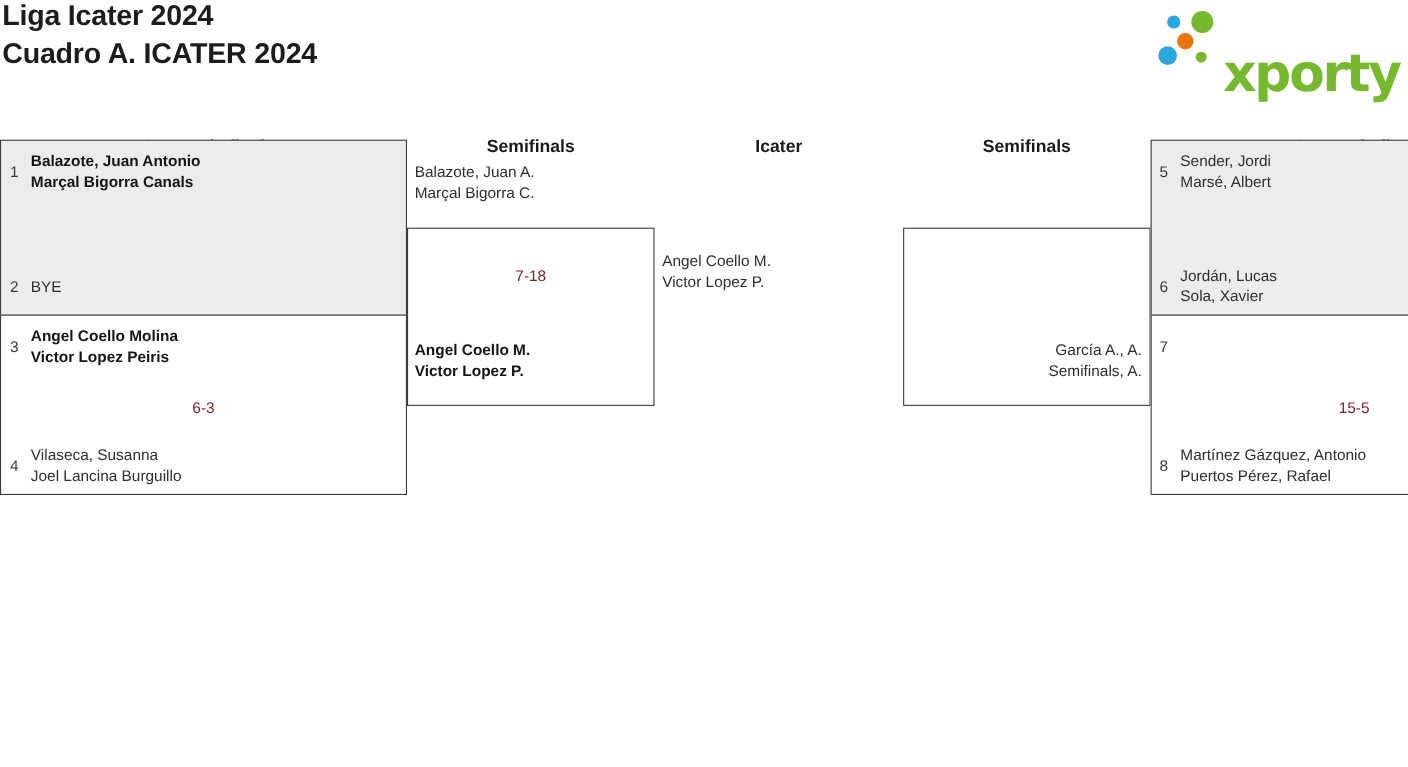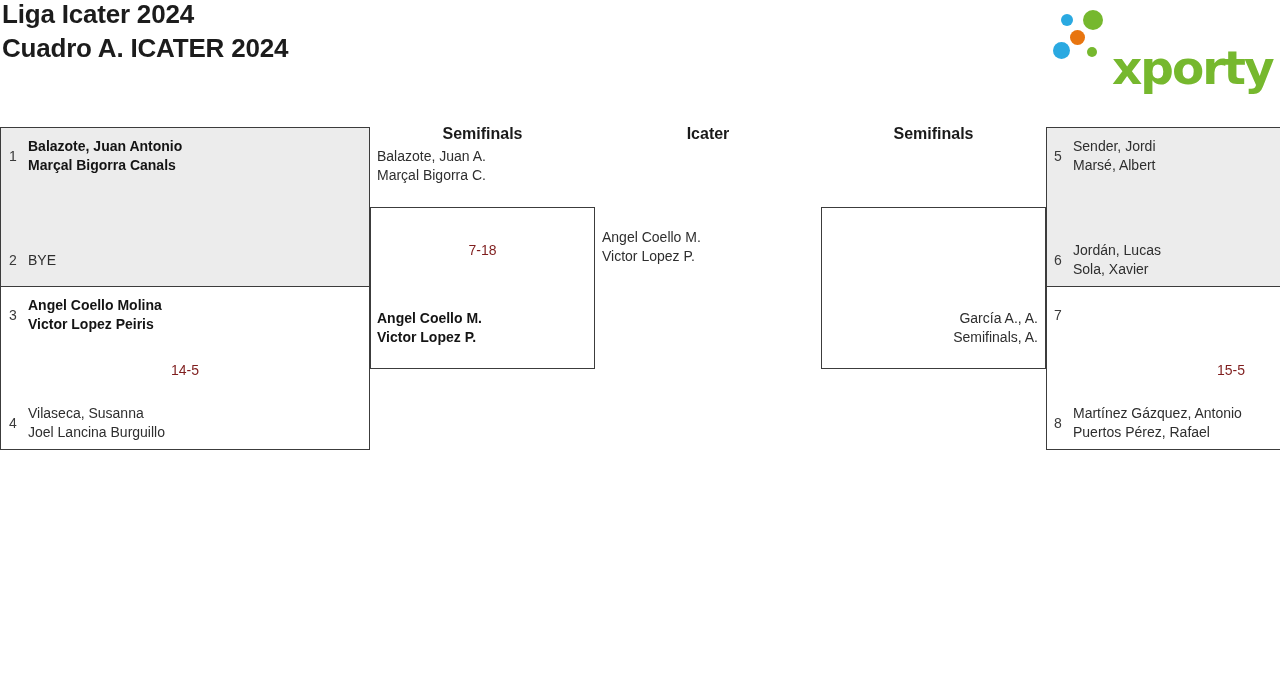--- a/index.html
+++ b/index.html
@@ -111,21 +111,21 @@
     </span>
   </div>
 
   <div class="p bold" style="left:6px;top:296px;width:356px">
     <span class="seed">3</span>
     <span class="nm">
       <span>Angel Coello Molina</span>
       <span>Victor Lopez Peiris</span>
     </span>
   </div>
-  <div class="score" style="left:0;top:361px;width:370px">14-5</div>
+  <div class="score" style="left:0;top:361px;width:370px">6-3</div>
   <div class="p" style="left:6px;top:404px;width:356px">
     <span class="seed">4</span>
     <span class="nm">
       <span>Vilaseca, Susanna</span>
       <span>Joel Lancina Burguillo</span>
     </span>
   </div>
 
   <div class="p" style="left:377px;top:147px">
     <span class="nm">

